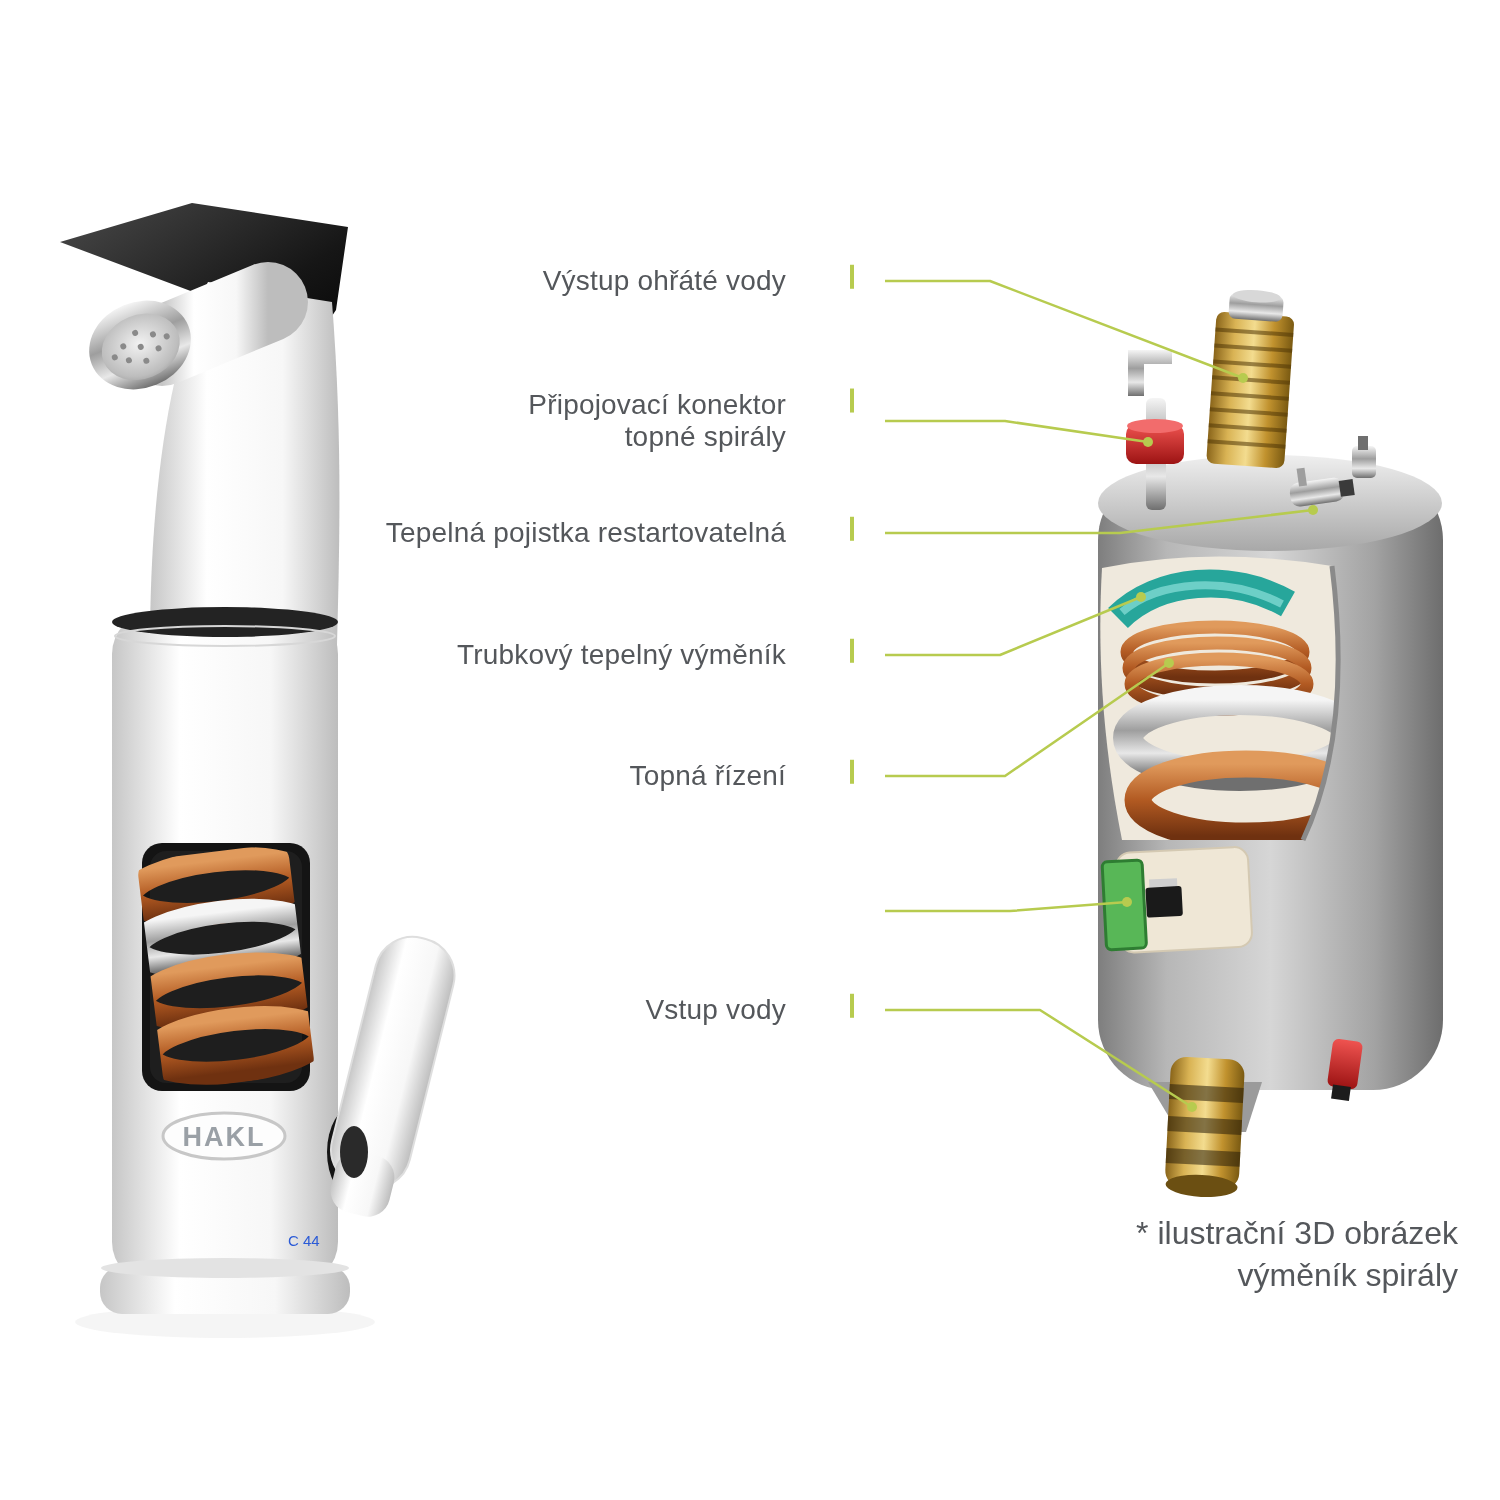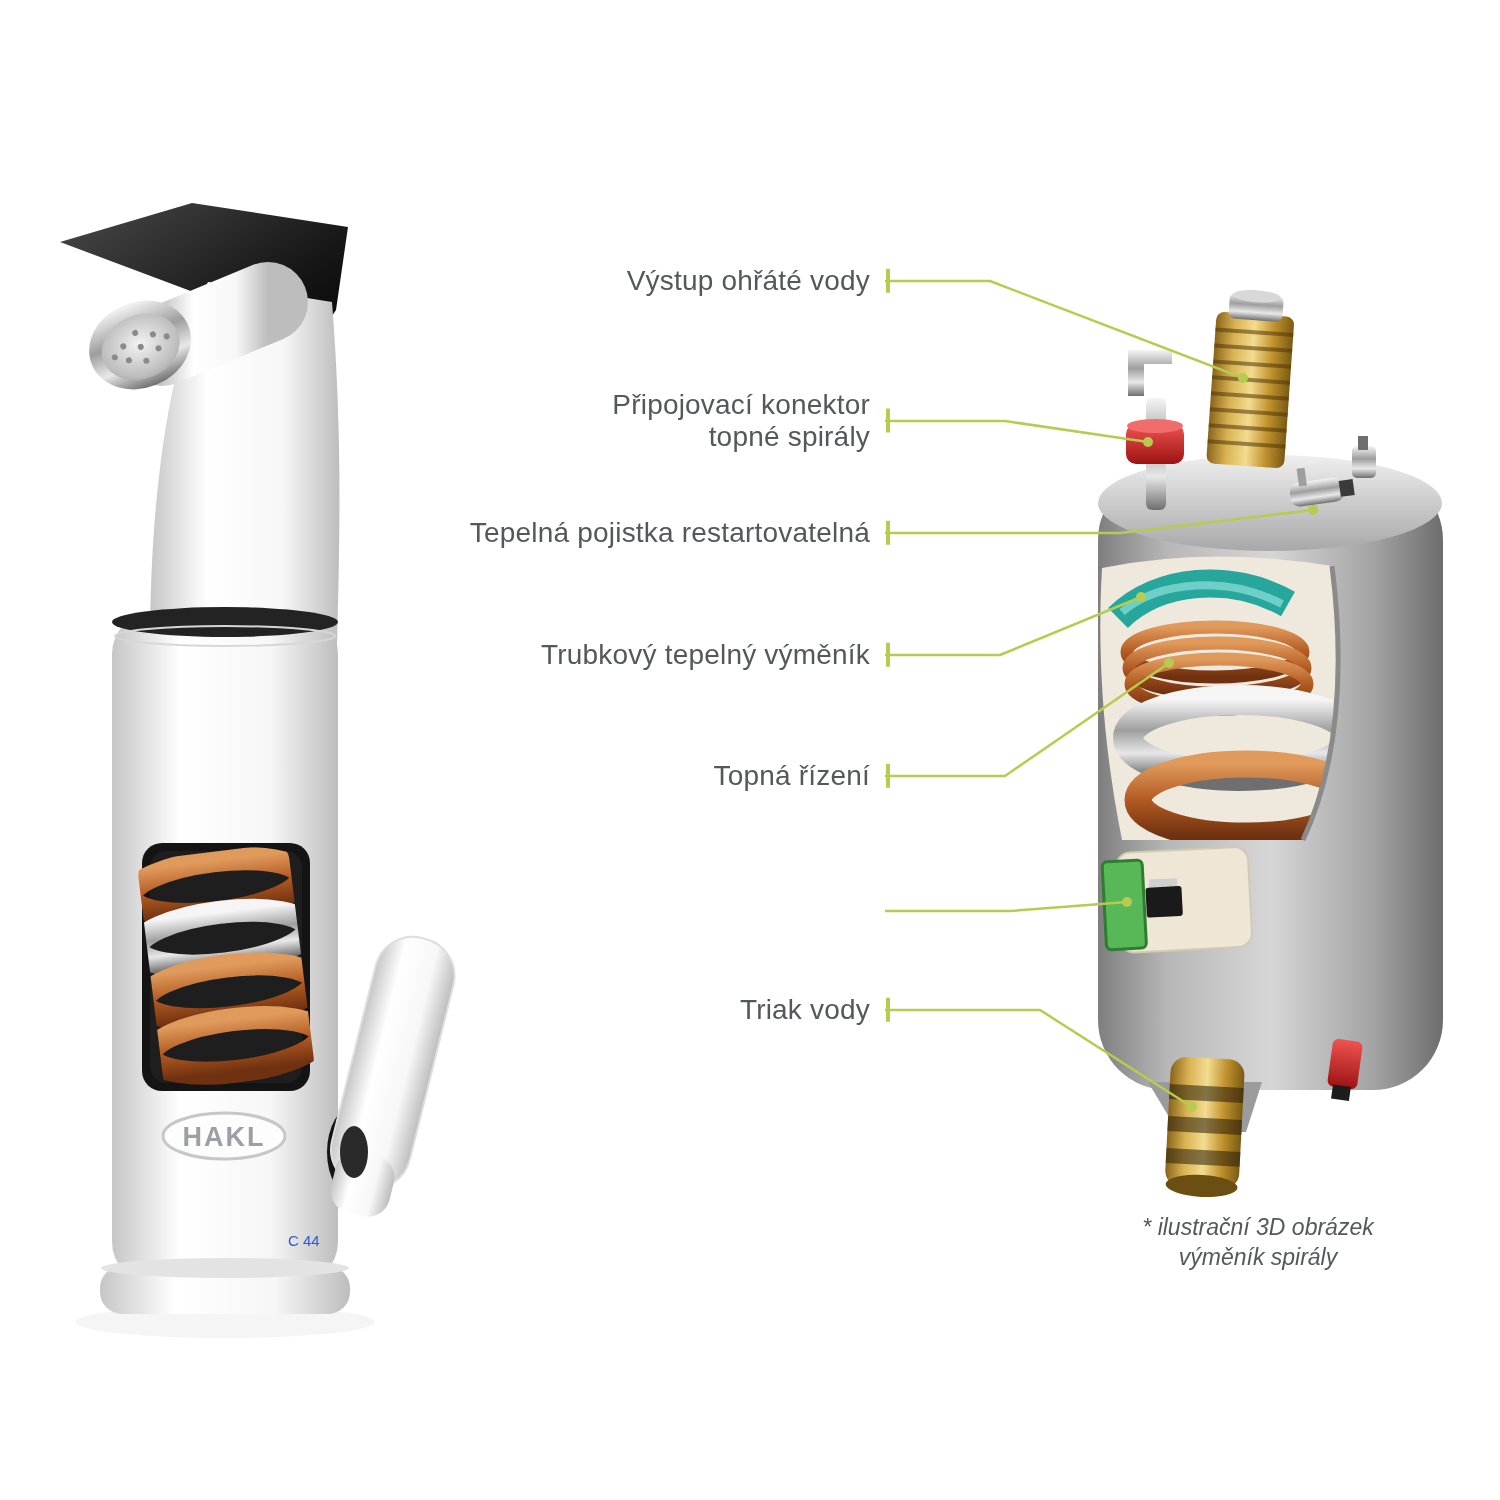--- a/index.html
+++ b/index.html
@@ -7,48 +7,48 @@
     position:relative;
     width:1500px;height:1500px;
     background:#ffffff;
     font-family:"Liberation Sans", sans-serif;
     overflow:hidden;
   }
   .art{position:absolute;left:0;top:0;width:1500px;height:1500px;}
   .callout{
     position:absolute;
     display:flex;
-    align-items:center;
+    align-items:flex-start;
     transform:translateY(-50%);
-    right:610px;
+    right:646px;
     white-space:nowrap;
+    gap:48px;
   }
   .callout-text{
     text-align:right;
     color:#54575b;
     font-size:28px;
     line-height:1.16;
     letter-spacing:.2px;
   }
   .callout-text .line{display:block;}
   .tick{
     display:inline-block;
     width:4px;height:24px;
     background:#b7cb4f;
     margin-left:16px;
     flex:0 0 auto;
   }
   .footnote{
     position:absolute;
     left:1058px;top:1212px;
     width:400px;
-    text-align:center;
+    text-align:right;
     color:#54575b;
-    font-size:23px;
-    font-style:italic;
+    font-size:32px;
     line-height:1.32;
   }
   .footnote .line{display:block;}
 </style>
 </head>
 <body>
 
 <div class="canvas">
 
   <svg class="art" viewBox="0 0 1500 1500" aria-hidden="true">
@@ -301,21 +301,21 @@
   <div class="callout" style="top:776px">
     <div class="callout-text">
       <span class="line">Topná řízení</span>
     </div>
     <span class="tick"></span>
   </div>
 
 
   <div class="callout" style="top:1010px">
     <div class="callout-text">
-      <span class="line">Triak vody</span>
+      <span class="line">Vstup vody</span>
     </div>
     <span class="tick"></span>
   </div>
 
   <div class="footnote">
     <span class="line">* ilustrační 3D obrázek</span>
     <span class="line">výměník spirály</span>
   </div>
 
 </div>

